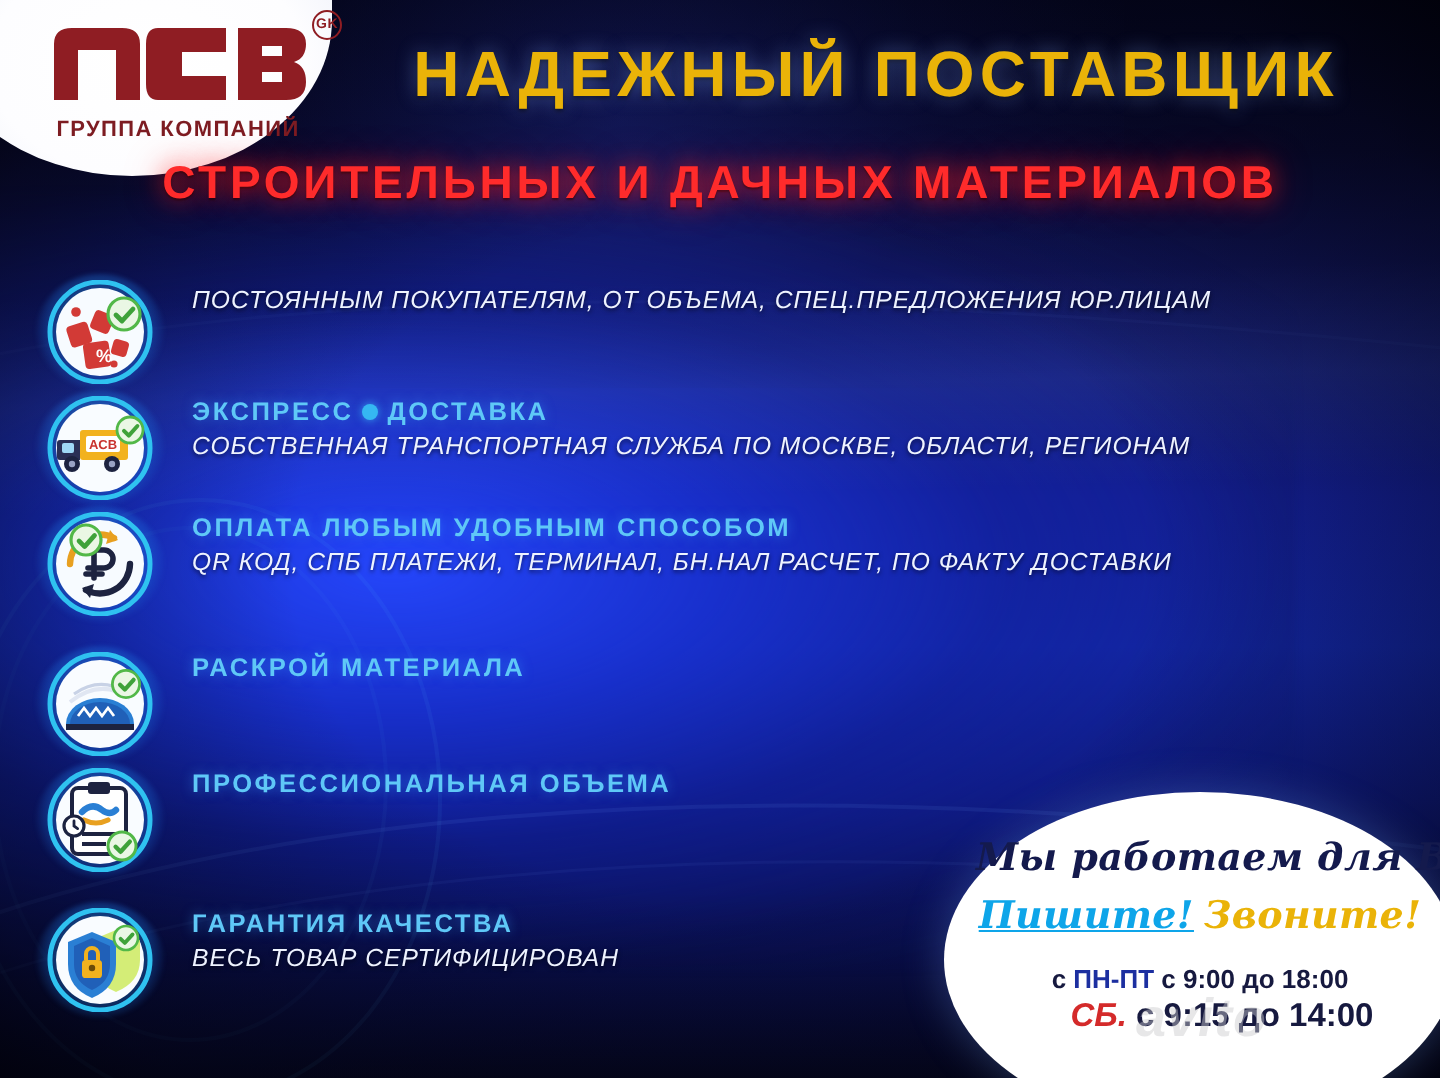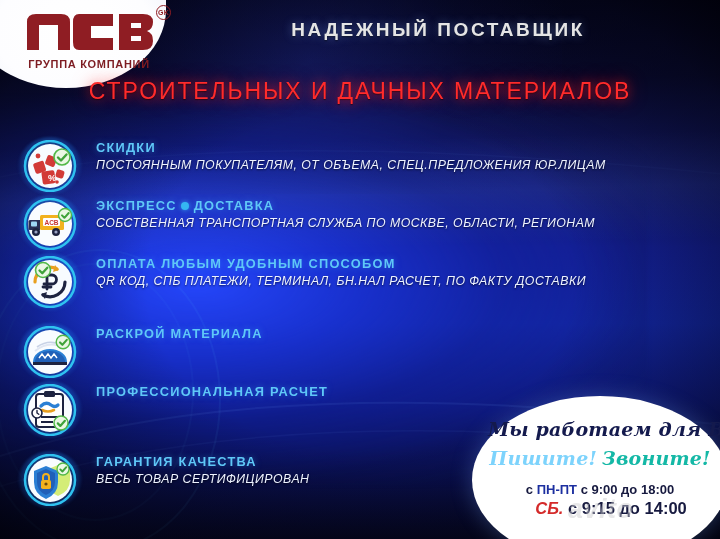--- a/index.html
+++ b/index.html
@@ -63,30 +63,30 @@
     width:15px;height:15px;border:1.4px solid #8f1d23;border-radius:50%;
     color:#8f1d23;font-size:7px;font-weight:bold;line-height:13px;text-align:center;letter-spacing:.2px;
   }
   .logo-sub{
     margin-top:2px;color:#7d1c22;font-size:11px;font-weight:bold;letter-spacing:.7px;
   }
 
   .title1{
     position:absolute;left:182px;top:19px;width:512px;
     text-align:center;
-    color:#e5e5e5;
-    font-size:19px;font-weight:bold;letter-spacing:2.6px;
+    color:#eab308;
+    font-size:32px;font-weight:bold;letter-spacing:2.6px;
     text-shadow:0 0 10px rgba(130,170,255,.45),0 1px 2px rgba(0,0,0,.7);
     white-space:nowrap;
   }
   .title2{
     position:absolute;left:8px;top:78px;width:704px;
     text-align:center;
     color:#ff2b2b;
-    font-size:23px;font-weight:normal;letter-spacing:1.9px;
+    font-size:23px;font-weight:bold;letter-spacing:1.9px;
     text-shadow:0 0 11px rgba(255,30,30,.75),0 0 22px rgba(255,0,0,.45),0 1px 1px rgba(0,0,0,.6);
     white-space:nowrap;
   }
 
   
   .features{position:absolute;left:0;top:136px;width:720px;}
   .frow{position:relative;height:58px;}
   .frow.tall{height:70px;}
 
   .ficon{
@@ -134,22 +134,22 @@
     font-family:"DejaVu Serif","Liberation Serif",serif;
     font-style:italic;font-weight:bold;
     color:#141a4d;font-size:19px;letter-spacing:.2px;white-space:nowrap;
   }
   .ov-l2{
     margin-top:7px;
     font-family:"DejaVu Serif","Liberation Serif",serif;
     font-style:italic;font-weight:bold;
     font-size:19px;letter-spacing:.2px;white-space:nowrap;
   }
-  .ov-l2 .write{color:#7dd3fc;}
-  .ov-l2 .call{color:#14b8a6;margin-left:5px;}
+  .ov-l2 .write{color:#0ea5e9;text-decoration:underline;}
+  .ov-l2 .call{color:#eab308;margin-left:5px;}
   .ov-l3{
     margin-top:13px;color:#16193f;font-size:13px;font-weight:bold;white-space:nowrap;
   }
   .ov-l3 .days{color:#1c2fa0;}
   .ov-l4{
     margin-top:2px;color:#16193f;font-size:16.5px;font-weight:bold;white-space:nowrap;padding-left:22px;
   }
   .ov-l4 .sat{color:#d42a2a;font-style:italic;}
 
   .wmark{
@@ -216,21 +216,20 @@
             <circle cx="16" cy="16" r="2.4"></circle>
             <circle cx="40" cy="22" r="2"></circle>
             <circle cx="35" cy="42" r="1.8"></circle>
           </g>
           <text x="26" y="41" font-size="9" font-weight="bold" fill="#ffffff" font-family="'Liberation Sans',sans-serif">%</text>
           <circle cx="40" cy="17" r="8" fill="#eaf7e4" stroke="#52b848" stroke-width="1.6"></circle>
           <path d="M36 17.5 l3 3 l5.5 -6" stroke="#3fa23a" stroke-width="2.4" fill="none" stroke-linecap="round" stroke-linejoin="round"></path>
         </svg>
       </div>
       <div class="ftext">
-        <div class="fhead">СКИДКИ</div>
         <div class="fdesc">ПОСТОЯННЫМ ПОКУПАТЕЛЯМ, ОТ ОБЪЕМА, СПЕЦ.ПРЕДЛОЖЕНИЯ ЮР.ЛИЦАМ</div>
       </div>
     </div>
 
     <div class="frow">
       <div class="disc"></div>
       <div class="ficon">
         <svg width="56" height="52" viewBox="0 0 56 52">
           <circle cx="28" cy="26" r="25" fill="none" stroke="#2fc2f0" stroke-width="2.5"></circle>
           <circle cx="28" cy="26" r="22" fill="#f9fcff"></circle>
@@ -310,21 +309,21 @@
           <path d="M20 26 q6 3 12 0" stroke="#e8a020" stroke-width="2.6" fill="none" stroke-linecap="round"></path>
           <path d="M19 33 h18" stroke="#1d2340" stroke-width="2"></path>
           <path d="M19 38 h12" stroke="#1d2340" stroke-width="2"></path>
           <circle cx="15" cy="29" r="5" fill="#ffffff" stroke="#1d2340" stroke-width="1.6"></circle>
           <path d="M15 26.5 V29 l1.8 1.3" stroke="#1d2340" stroke-width="1.4" fill="none" stroke-linecap="round"></path>
           <circle cx="39" cy="39" r="7" fill="#eaf7e4" stroke="#52b848" stroke-width="1.5"></circle>
           <path d="M35.8 39.4 l2.5 2.5 l4.6 -5.1" stroke="#3fa23a" stroke-width="2.2" fill="none" stroke-linecap="round" stroke-linejoin="round"></path>
         </svg>
       </div>
       <div class="ftext">
-        <div class="fhead">ПРОФЕССИОНАЛЬНАЯ РАСЧЕТ</div>
+        <div class="fhead">ПРОФЕССИОНАЛЬНАЯ ОБЪЕМА</div>
       </div>
     </div>
 
     <div class="frow">
       <div class="disc"></div>
       <div class="ficon">
         <svg width="56" height="52" viewBox="0 0 56 52">
           <circle cx="28" cy="26" r="25" fill="none" stroke="#2fc2f0" stroke-width="2.5"></circle>
           <circle cx="28" cy="26" r="22" fill="#f9fcff"></circle>
           <path d="M36 11 l12 5 v10 q0 11 -12 16 q-12 -5 -12 -16 V16 Z" fill="#c7e84a" opacity=".75"></path>

